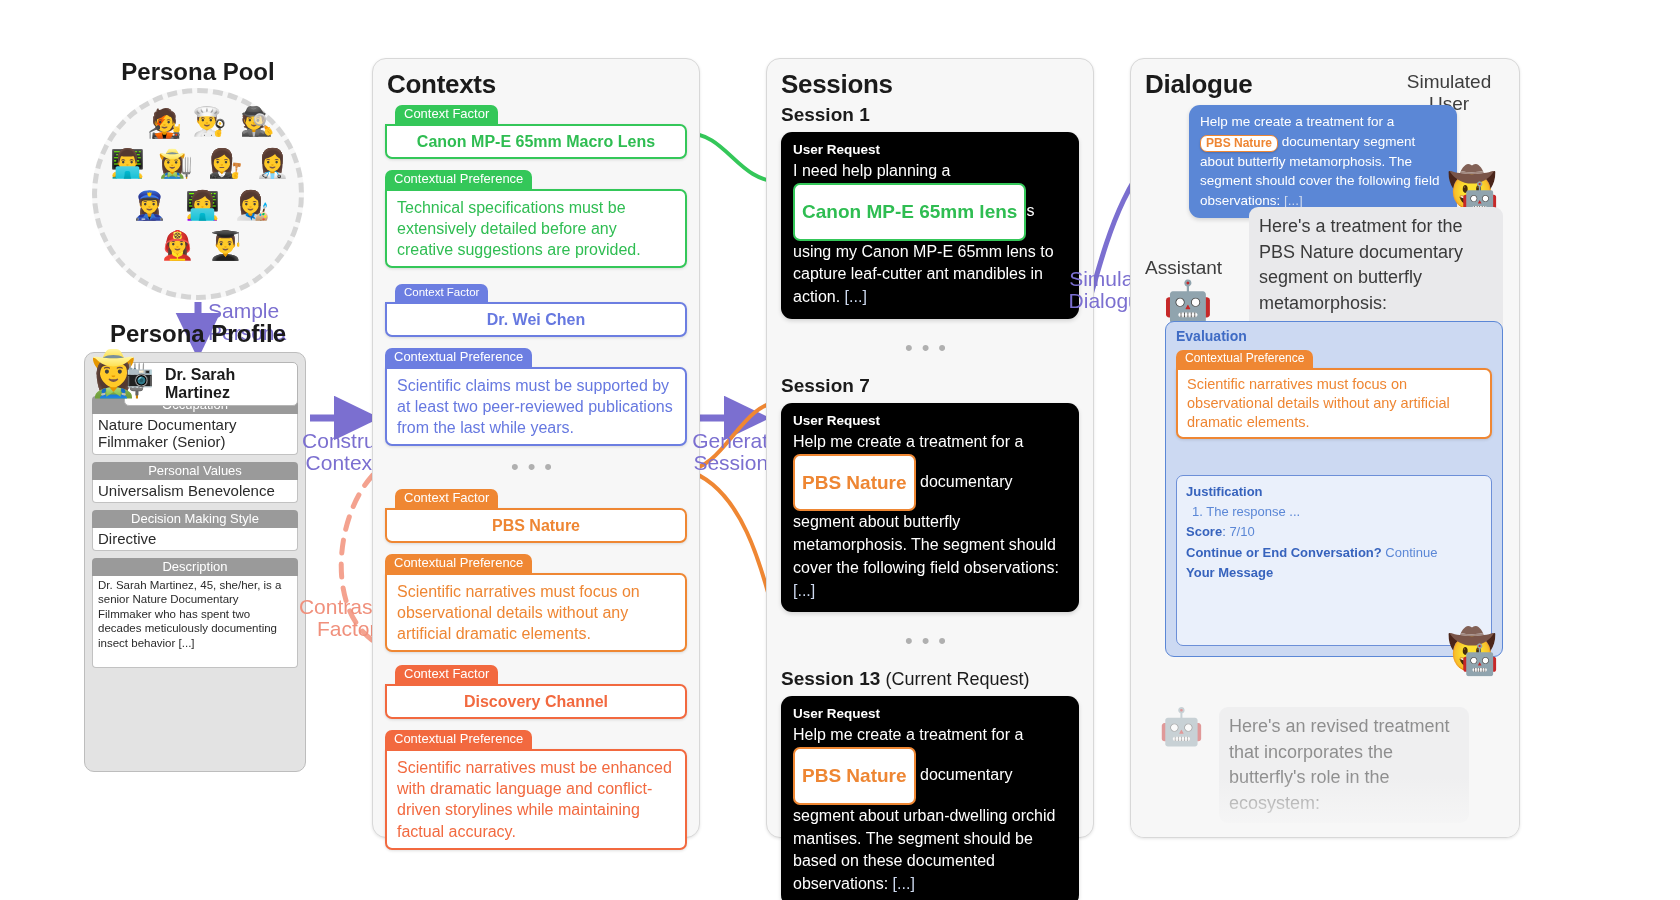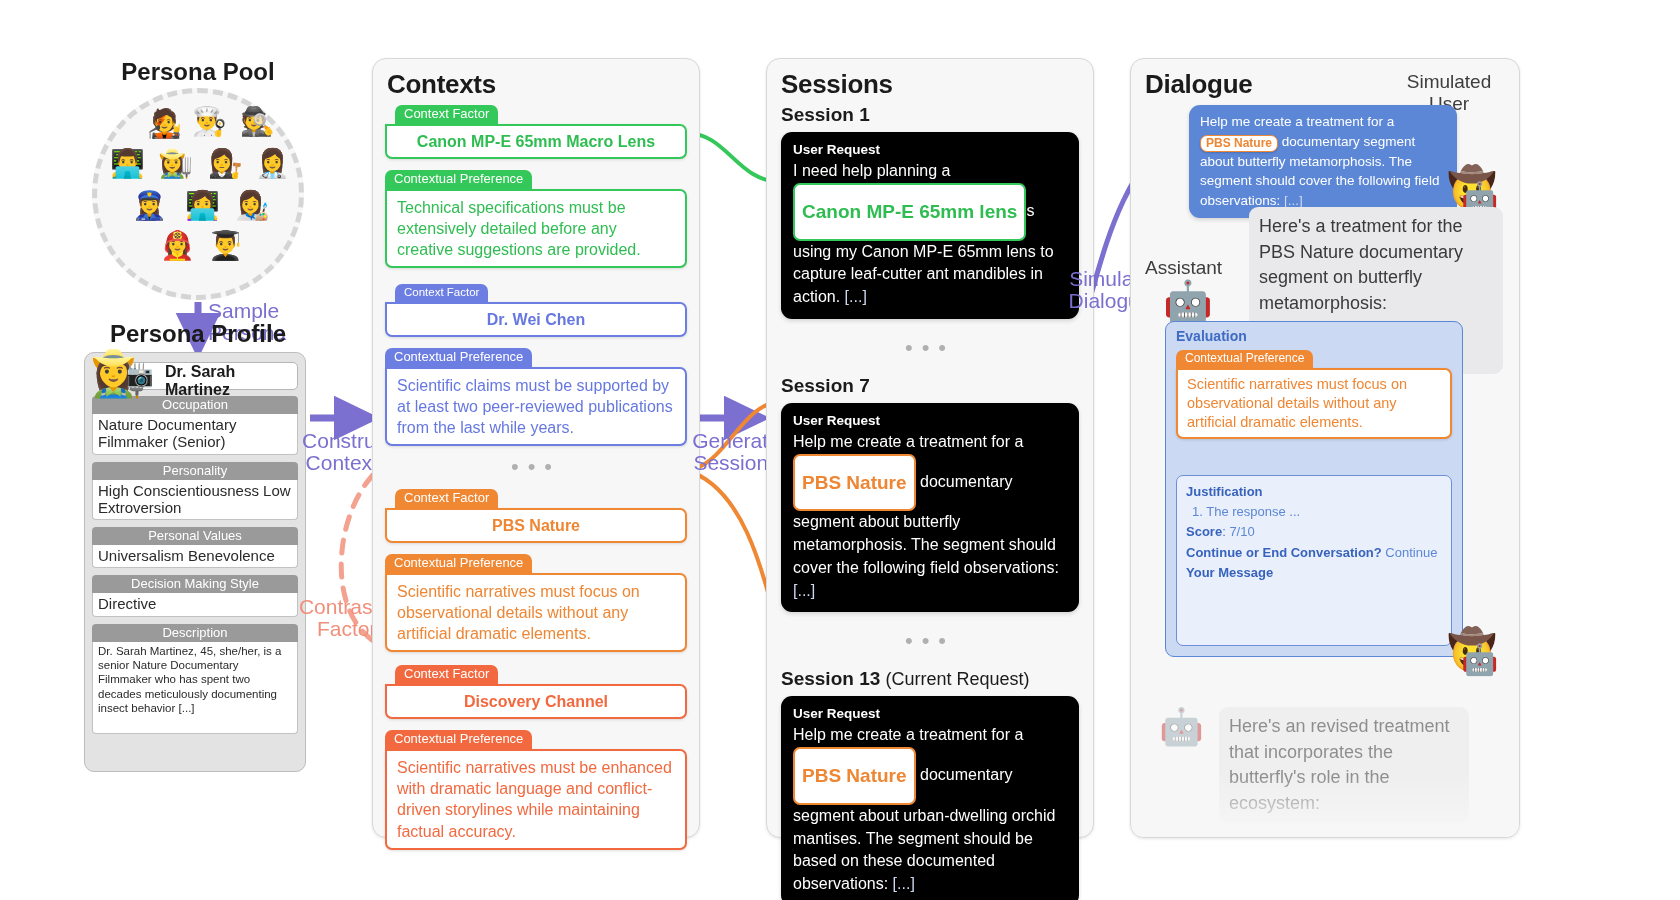--- a/index.html
+++ b/index.html
@@ -50,24 +50,24 @@
     position: absolute; left: 84px; top: 352px; width: 222px; height: 420px;
     background: #e3e3e3; border: 1.5px solid #bdbdbd; border-radius: 10px;
     padding: 8px 8px 8px 8px;
   }
   #persona-avatar {
     position: absolute; left: 90px; top: 350px;
     font-size: 46px; line-height: 1; z-index: 5;
     font-family: "DejaVu Sans", sans-serif;
   }
   #persona-name {
-    position: absolute; left: 124px; top: 362px; width: 174px; height: 28px;
+    position: absolute; left: 124px; top: 362px; width: 174px; height: 44px;
     background: #ffffff; border: 1.5px solid #b5b5b5; border-radius: 5px;
     font-size: 16px; font-weight: bold; color: #1b1b1b;
-    display: flex; align-items: flex-start; padding-left: 40px; z-index: 4;
+    display: flex; align-items: center; padding-left: 40px; z-index: 4;
   }
   .field-block { margin: 0 0 7px 0; }
   .field-head {
     background: #9a9a9a; color: #ffffff; font-size: 13px;
     text-align: center; border-radius: 4px 4px 0 0; padding: 1px 0 2px;
   }
   .field-body {
     background: #ffffff; border: 1px solid #c2c2c2; border-top: none;
     border-radius: 0 0 4px 4px; color: #2a2a2a;
     font-size: 15px; line-height: 1.15; padding: 2px 5px 3px;
@@ -232,24 +232,20 @@
     <span>Dr. Sarah Martinez</span>
   </div>
   <span class="emoji" style="position:absolute; left:126px; top:365px; font-size:22px; z-index:6;">📷</span>
 
   <div id="persona-fields">
     <div class="field-block">
       <div class="field-head">Occupation</div>
       <div class="field-body">Nature Documentary Filmmaker (Senior)</div>
     </div>
     <div class="field-block">
-      <div class="field-head">Personality</div>
-      <div class="field-body">High Conscientiousness Low Extroversion</div>
-    </div>
-    <div class="field-block">
       <div class="field-head">Personal Values</div>
       <div class="field-body">Universalism Benevolence</div>
     </div>
     <div class="field-block">
       <div class="field-head">Decision Making Style</div>
       <div class="field-body">Directive</div>
     </div>
     <div class="field-block">
       <div class="field-head">Description</div>
       <div class="field-body small" style="height:92px; overflow:hidden;">Dr. Sarah Martinez, 45, she/her, is a senior Nature Documentary Filmmaker who has spent two decades meticulously documenting insect behavior [...]</div>
@@ -381,21 +377,21 @@
     <div class="role-label" style="position:absolute; left:14px; top:198px;">
       <span>Assistant</span>
     </div>
     <span class="emoji" style="position:absolute; left:32px; top:222px; font-size:40px;">🤖</span>
 
     <div style="position:absolute; left:118px; top:148px; width:254px;">
       <div class="dlg-asst" style="white-space:pre-line;">Here's a treatment for the PBS Nature documentary segment on butterfly metamorphosis:
 Title: "The Magic of Metamorphosis" [...]</div>
     </div>
 
-    <div class="eval-panel" style="position:absolute; left:34px; top:262px; width:298px;">
+    <div class="eval-panel" style="position:absolute; left:34px; top:262px; width:338px;">
       <div class="eval-title">Evaluation</div>
 
       <div class="chip-group o" style="margin-bottom:6px;">
         <span class="chip-tag" style="font-size:12px;">Contextual Preference</span>
         <div class="chip-box" style="font-size:14.5px; padding:5px 9px;">Scientific narratives must focus on observational details without any artificial dramatic elements.</div>
       </div>
 
       <div style="height:30px;"></div>
 
       <div class="just-box">

